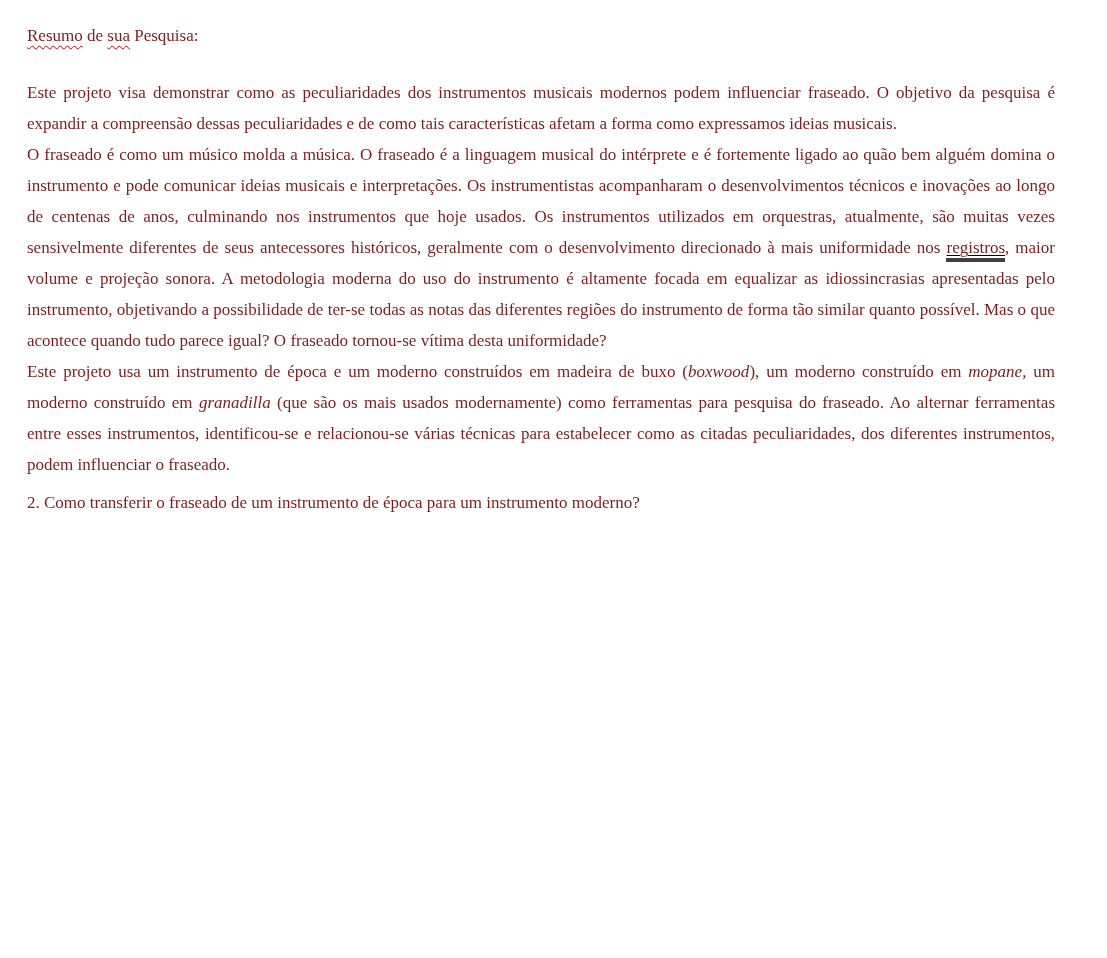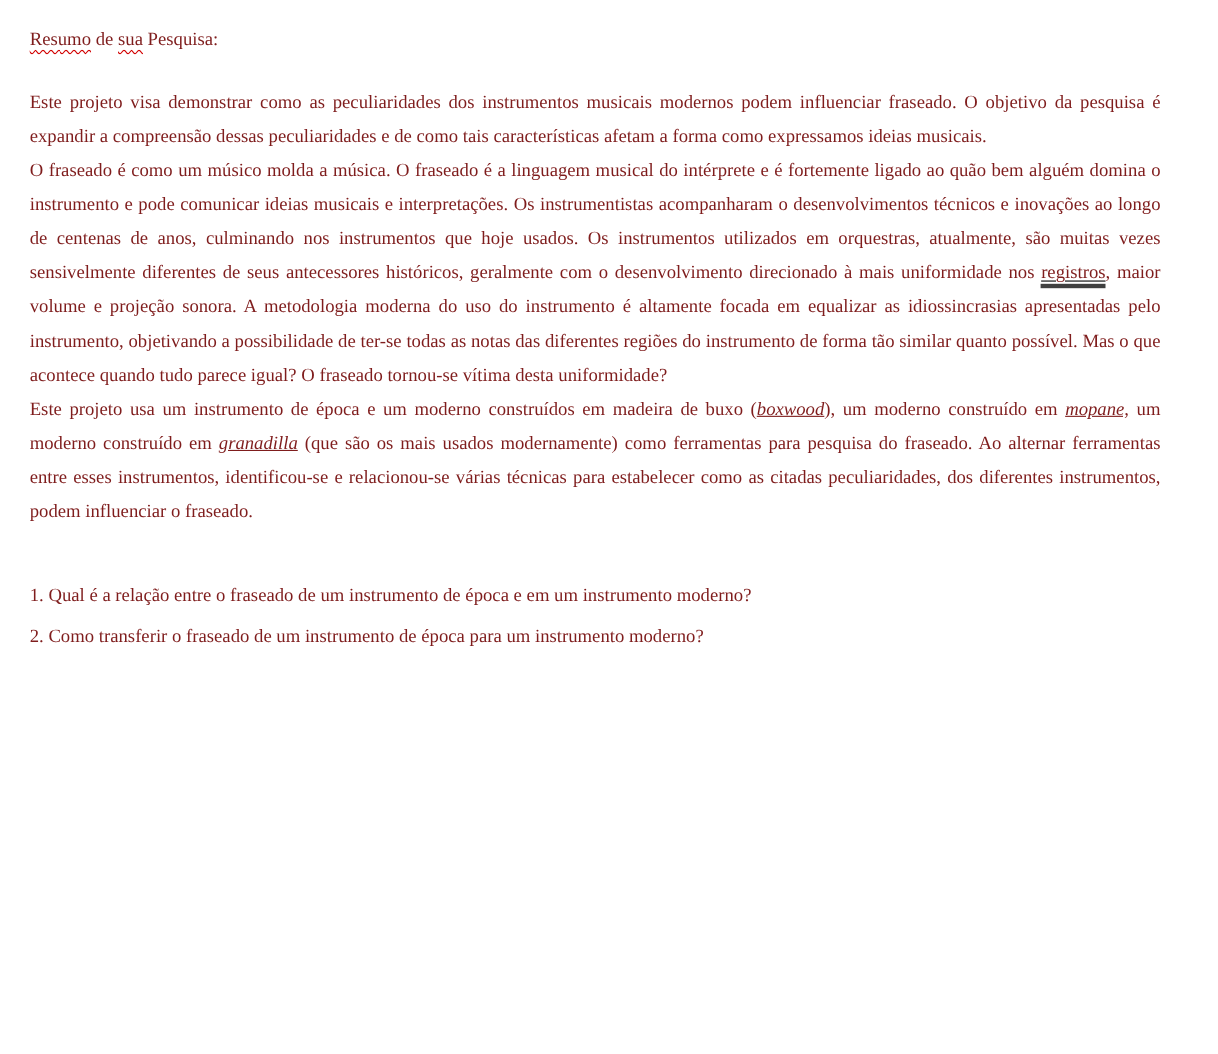--- a/index.html
+++ b/index.html
@@ -40,21 +40,21 @@
     margin-top: 31px;
   }
   .question {
     margin: 0;
     text-align: left;
   }
   .question.q-first { margin-top: 45px; }
   .question.q-next  { margin-top: 7px; }
   
   .seg-plain { }
-  .seg-italic { font-style: italic; text-decoration: underline; }
+  .seg-italic { font-style: italic; }
   .seg-spell {
     text-decoration: underline wavy #d10000;
     text-decoration-thickness: 1px;
     text-underline-offset: 4px;
     text-decoration-skip-ink: none;
   }
   .seg-grammar {
     text-decoration: underline;
     text-decoration-color: #000000;
     text-decoration-thickness: 1px;
@@ -67,16 +67,15 @@
 <body>
 
 <div class="page">
   <div class="summary-label"><span class="seg-spell">Resumo</span><span class="seg-plain"> de </span><span class="seg-spell">sua</span><span class="seg-plain"> Pesquisa:</span></div>
   <div id="paragraphs">
       <p class="para first"><span class="seg-plain">Este projeto visa demonstrar como as peculiaridades dos instrumentos musicais modernos podem influenciar fraseado. O objetivo da pesquisa é expandir a compreensão dessas peculiaridades e de como tais características afetam a forma como expressamos ideias musicais.</span></p>
       <p class="para"><span class="seg-plain">O fraseado é como um músico molda a música. O fraseado é a linguagem musical do intérprete e é fortemente ligado ao quão bem alguém domina o instrumento e pode comunicar ideias musicais e interpretações. Os instrumentistas acompanharam o desenvolvimentos técnicos e inovações ao longo de centenas de anos, culminando nos instrumentos que hoje usados. Os instrumentos utilizados em orquestras, atualmente, são muitas vezes sensivelmente diferentes de seus antecessores históricos, geralmente com o desenvolvimento direcionado à mais uniformidade nos </span><span class="seg-grammar">registros</span><span class="seg-plain">, maior volume e projeção sonora. A metodologia moderna do uso do instrumento é altamente focada em equalizar as idiossincrasias apresentadas pelo instrumento, objetivando a possibilidade de ter-se todas as notas das diferentes regiões do instrumento de forma tão similar quanto possível. Mas o que acontece quando tudo parece igual? O fraseado tornou-se vítima desta uniformidade?</span></p>
       <p class="para"><span class="seg-plain">Este projeto usa um instrumento de época e um moderno construídos em madeira de buxo (</span><span class="seg-italic">boxwood</span><span class="seg-plain">), um moderno construído em </span><span class="seg-italic">mopane,</span><span class="seg-plain"> um moderno construído em </span><span class="seg-italic">granadilla</span><span class="seg-plain"> (que são os mais usados modernamente) como ferramentas para pesquisa do fraseado. Ao alternar ferramentas entre esses instrumentos, identificou-se e relacionou-se várias técnicas para estabelecer como as citadas peculiaridades, dos diferentes instrumentos, podem influenciar o fraseado.</span></p>
     </div>
   <div id="questions">
-      <p class="question q-first">1. Qual é a relação entre o fraseado de um instrumento de época e em um instrumento moderno?</p>
       <p class="question q-next">2. Como transferir o fraseado de um instrumento de época para um instrumento moderno?</p>
     </div>
 </div>
 
 </body></html>

